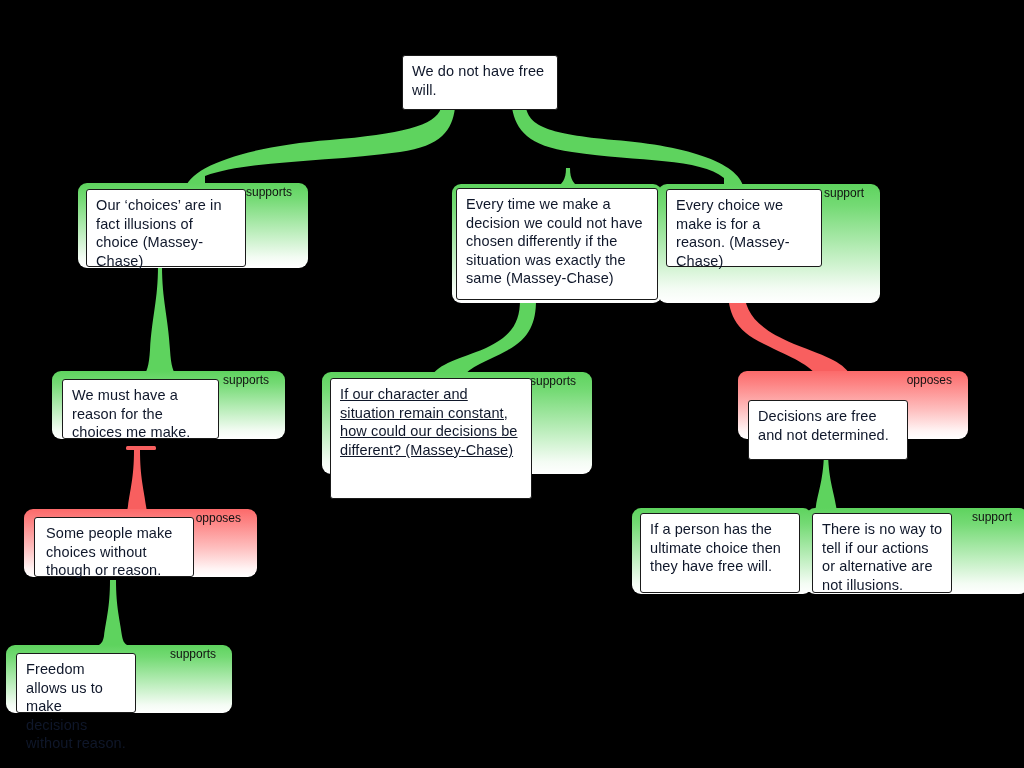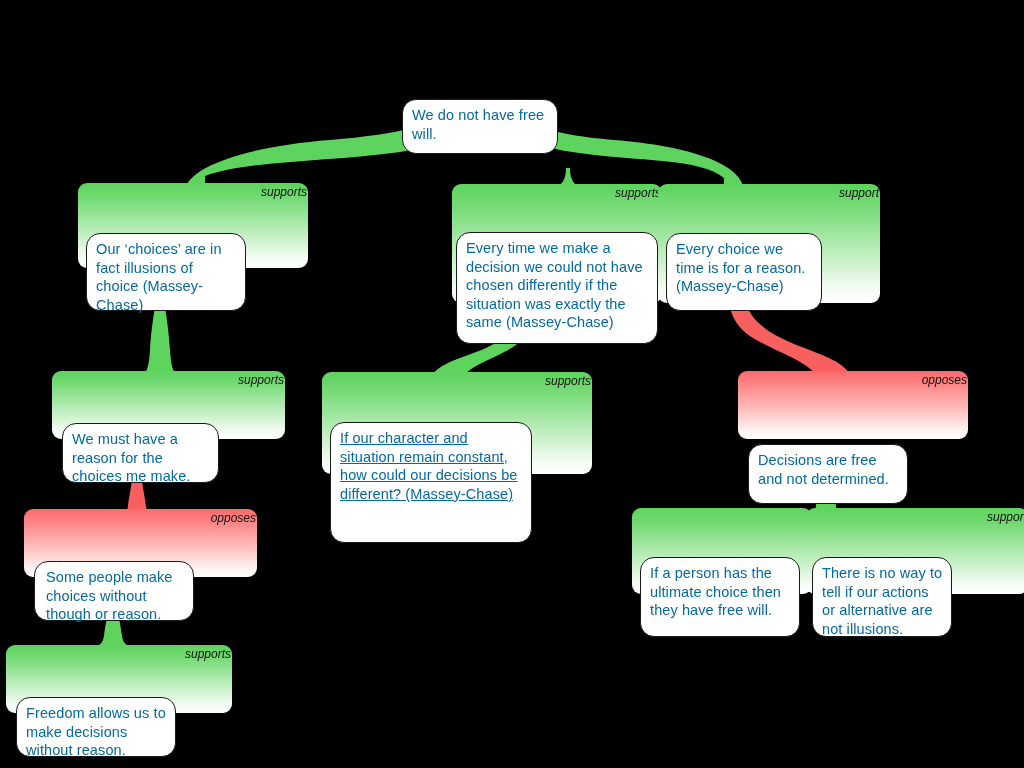--- a/index.html
+++ b/index.html
@@ -13,29 +13,29 @@
   
   .panel{position:absolute;border-radius:9px;overflow:hidden;}
   .panel.supports{
     background:linear-gradient(to bottom,#5ed35e 0%,#74da74 18%,#bdeebd 58%,#f4fcf4 88%,#ffffff 100%);
   }
   .panel.opposes{
     background:linear-gradient(to bottom,#fc6a6a 0%,#fd8383 18%,#fec0c0 58%,#fff4f4 88%,#ffffff 100%);
   }
 
   
-  .reltag{position:absolute;top:3px;right:1px;font-size:12px;line-height:13px;
-          color:#111;white-space:nowrap;font-style:italic;}
+  .reltag{position:absolute;top:3px;right:16px;font-size:12px;line-height:13px;
+          color:#111;white-space:nowrap;}
 
   
   .card{position:absolute;background:#fff;border:1.3px solid #1a1a1a;
-        border-radius:14px;box-sizing:border-box;
+        border-radius:3px;box-sizing:border-box;
         padding:6px 8px 5px 9px;
-        font-size:14.5px;line-height:18.6px;color:#0369a1;
-        letter-spacing:.1px;margin-top:44px;}
+        font-size:14.5px;line-height:18.6px;color:#0f172a;
+        letter-spacing:.1px;}
 </style>
 </head>
 <body>
 
 <div id="stage">
 
   <svg id="links" viewBox="0 0 1024 768" xmlns="http://www.w3.org/2000/svg">
     <defs></defs>
 
     <path d="M455,108
@@ -116,21 +116,21 @@
     <span class="reltag">supports</span>
   </div>
   <div class="card" style="left:456px;top:188px;width:202px;height:112px;">
     <span>Every time we make a decision we could not have chosen differently if the situation was exactly the same (Massey-Chase)</span>
   </div>
 
   <div class="panel supports" style="left:658px;top:184px;width:222px;height:119px;">
     <span class="reltag">support</span>
   </div>
   <div class="card" style="left:666px;top:189px;width:156px;height:78px;">
-    <span>Every choice we time is for a reason. (Massey-Chase)</span>
+    <span>Every choice we make is for a reason. (Massey-Chase)</span>
   </div>
 
   <div class="panel supports" style="left:52px;top:371px;width:233px;height:68px;">
     <span class="reltag">supports</span>
   </div>
   <div class="card" style="left:62px;top:379px;width:157px;height:60px;">
     <span>We must have a reason for the choices me make.</span>
   </div>
 
   <div class="panel supports" style="left:322px;top:372px;width:270px;height:102px;">
@@ -164,17 +164,17 @@
   <div class="panel supports" style="left:806px;top:508px;width:222px;height:86px;">
     <span class="reltag">support</span>
   </div>
   <div class="card" style="left:812px;top:513px;width:140px;height:80px;">
     <span>There is no way to tell if our actions or alternative are not illusions.</span>
   </div>
 
   <div class="panel supports" style="left:6px;top:645px;width:226px;height:68px;">
     <span class="reltag">supports</span>
   </div>
-  <div class="card" style="left:16px;top:653px;width:160px;height:60px;">
+  <div class="card" style="left:16px;top:653px;width:120px;height:60px;">
     <span>Freedom allows us to make decisions without reason.</span>
   </div>
 
 </div>
 
 </body></html>

